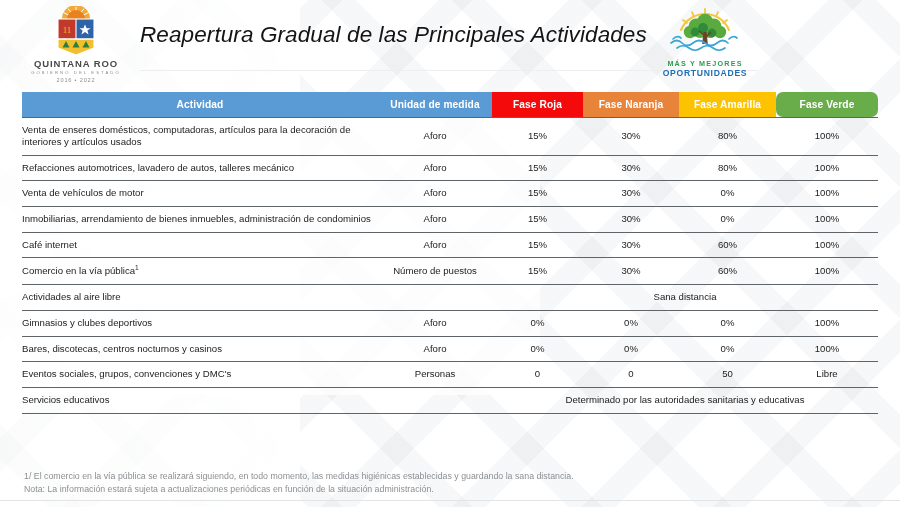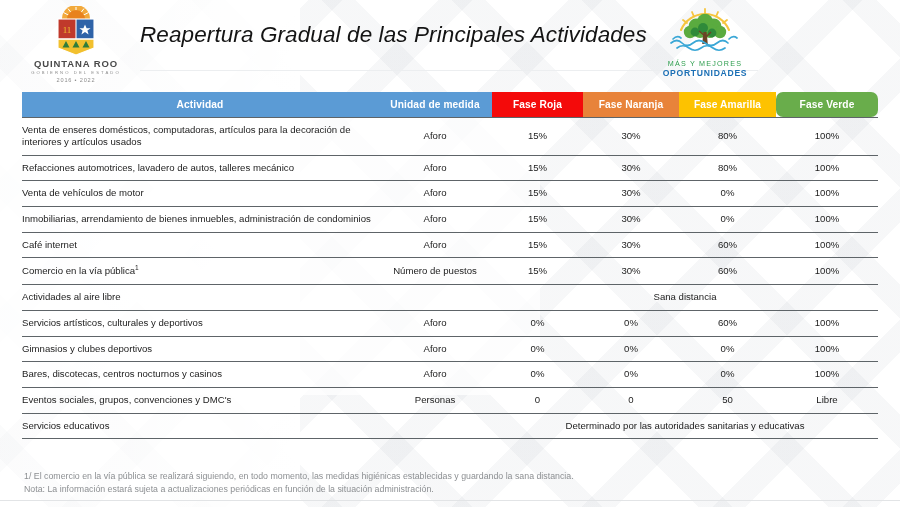--- a/index.html
+++ b/index.html
@@ -102,21 +102,21 @@
   .logo-opp {
     position: absolute;
     right: 16px; top: 8px;
     width: 118px; height: 76px;
     text-align: center;
   }
   .logo-opp .opp-l1 {
     font-size: 7.2px;
     letter-spacing: 1.2px;
     color: #2e9e4e;
-    font-weight: 400;
+    font-weight: 700;
     margin-top: 1px;
   }
   .logo-opp .opp-l2 {
     font-size: 8.6px;
     letter-spacing: 0.7px;
     color: #1b6fb5;
     font-weight: 700;
     margin-top: 0px;
   }
 
@@ -353,28 +353,20 @@
             <td class="c-val">30%</td>
             <td class="c-val">60%</td>
             <td class="c-val">100%</td>
           </tr>
           <tr>
             <td class="c-act">Actividades al aire libre</td>
             <td class="c-uni"></td>
             <td class="c-span" colspan="4">Sana distancia</td>
           </tr>
           <tr>
-            <td class="c-act">Servicios artísticos, culturales y deportivos</td>
-            <td class="c-uni">Aforo</td>
-            <td class="c-val">0%</td>
-            <td class="c-val">0%</td>
-            <td class="c-val">60%</td>
-            <td class="c-val">100%</td>
-          </tr>
-          <tr>
             <td class="c-act">Gimnasios y clubes deportivos</td>
             <td class="c-uni">Aforo</td>
             <td class="c-val">0%</td>
             <td class="c-val">0%</td>
             <td class="c-val">0%</td>
             <td class="c-val">100%</td>
           </tr>
           <tr>
             <td class="c-act">Bares, discotecas, centros nocturnos y casinos</td>
             <td class="c-uni">Aforo</td>

